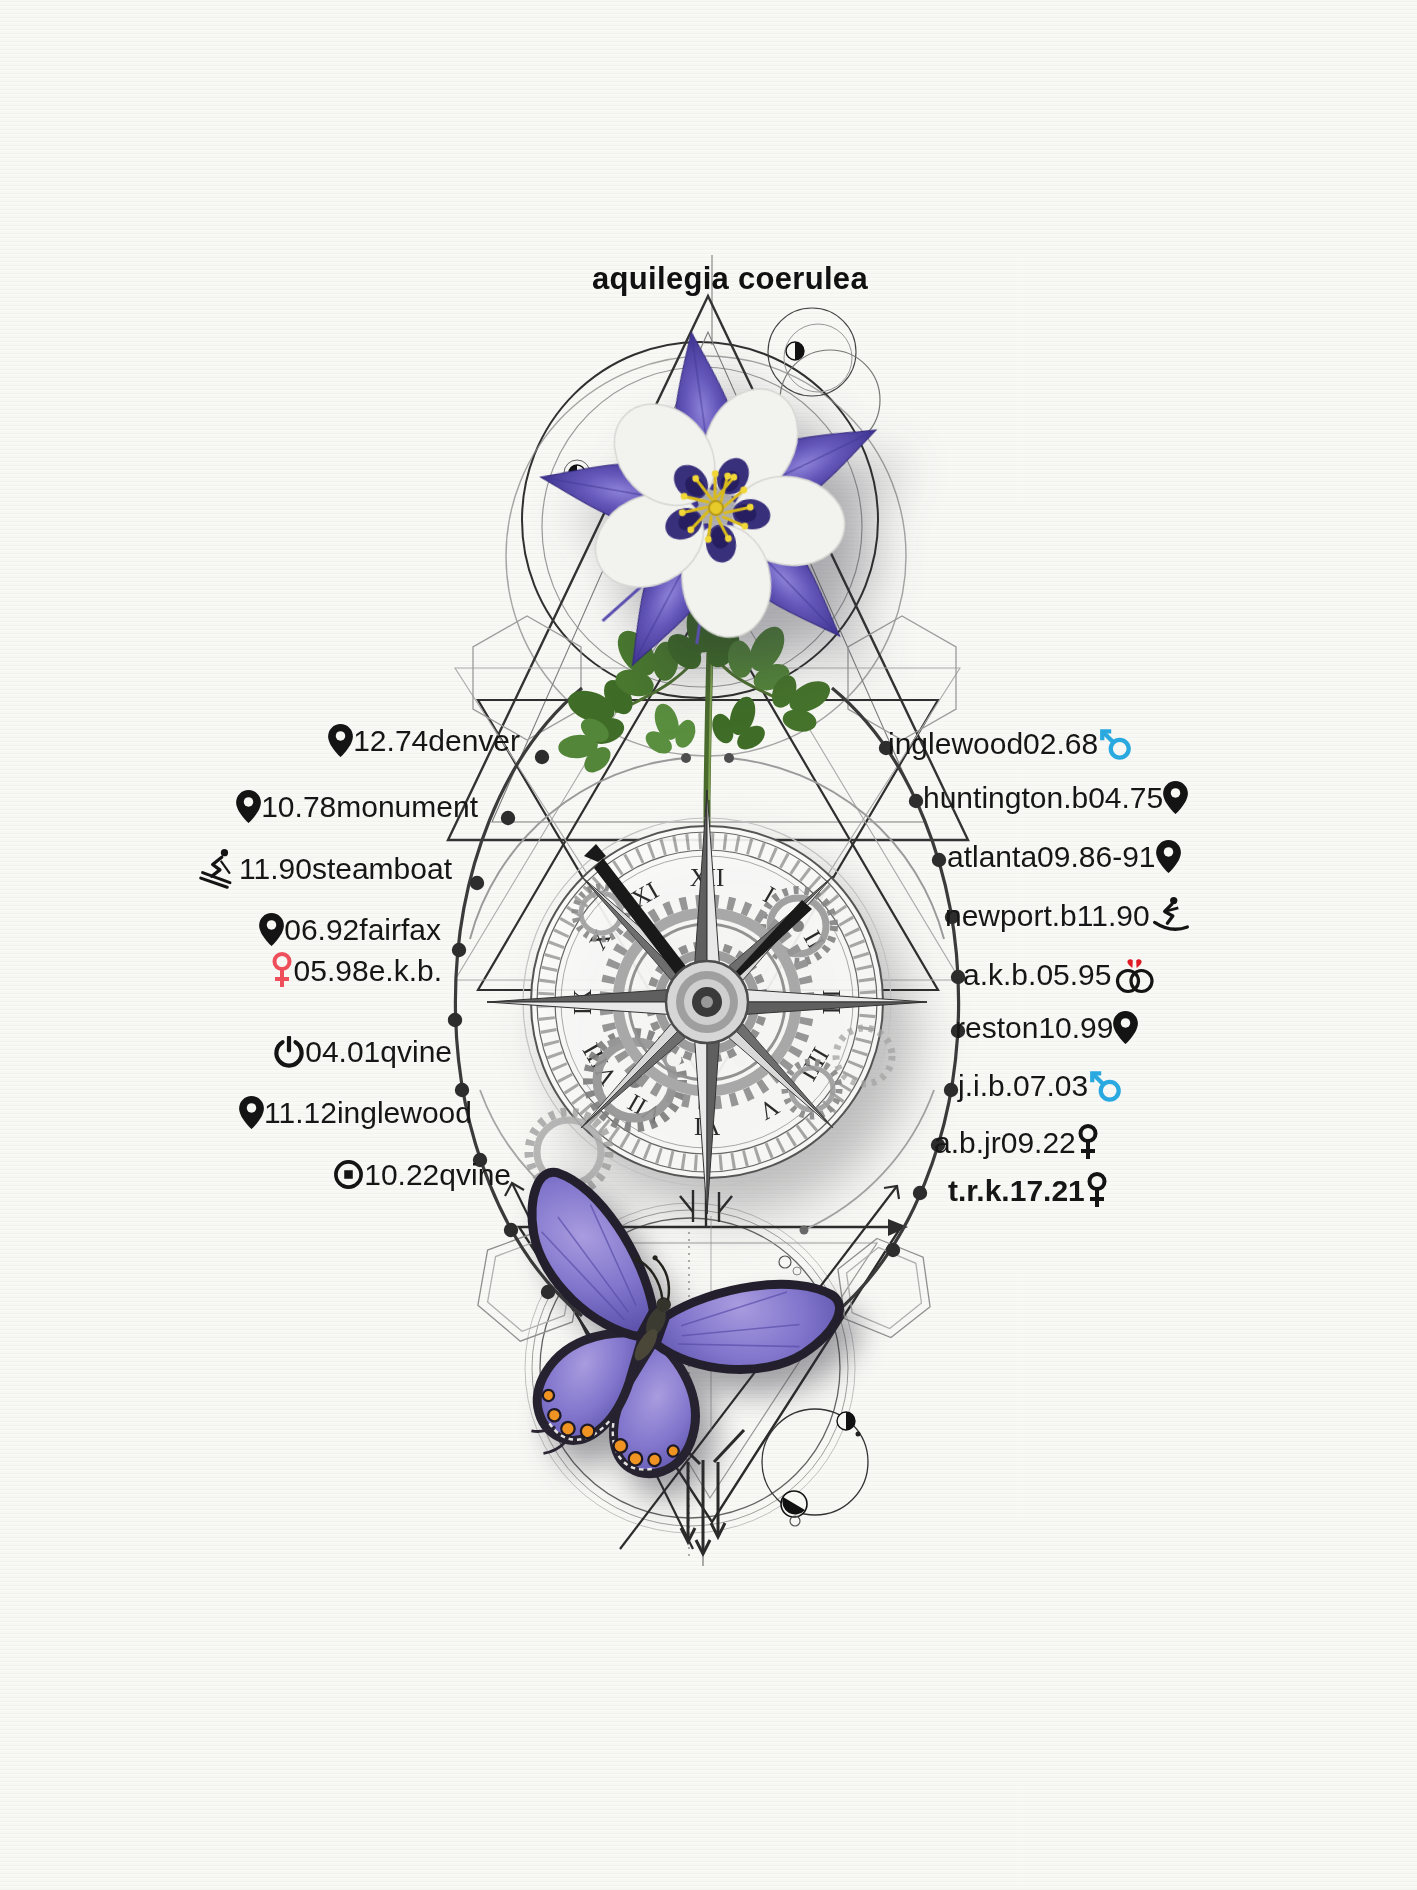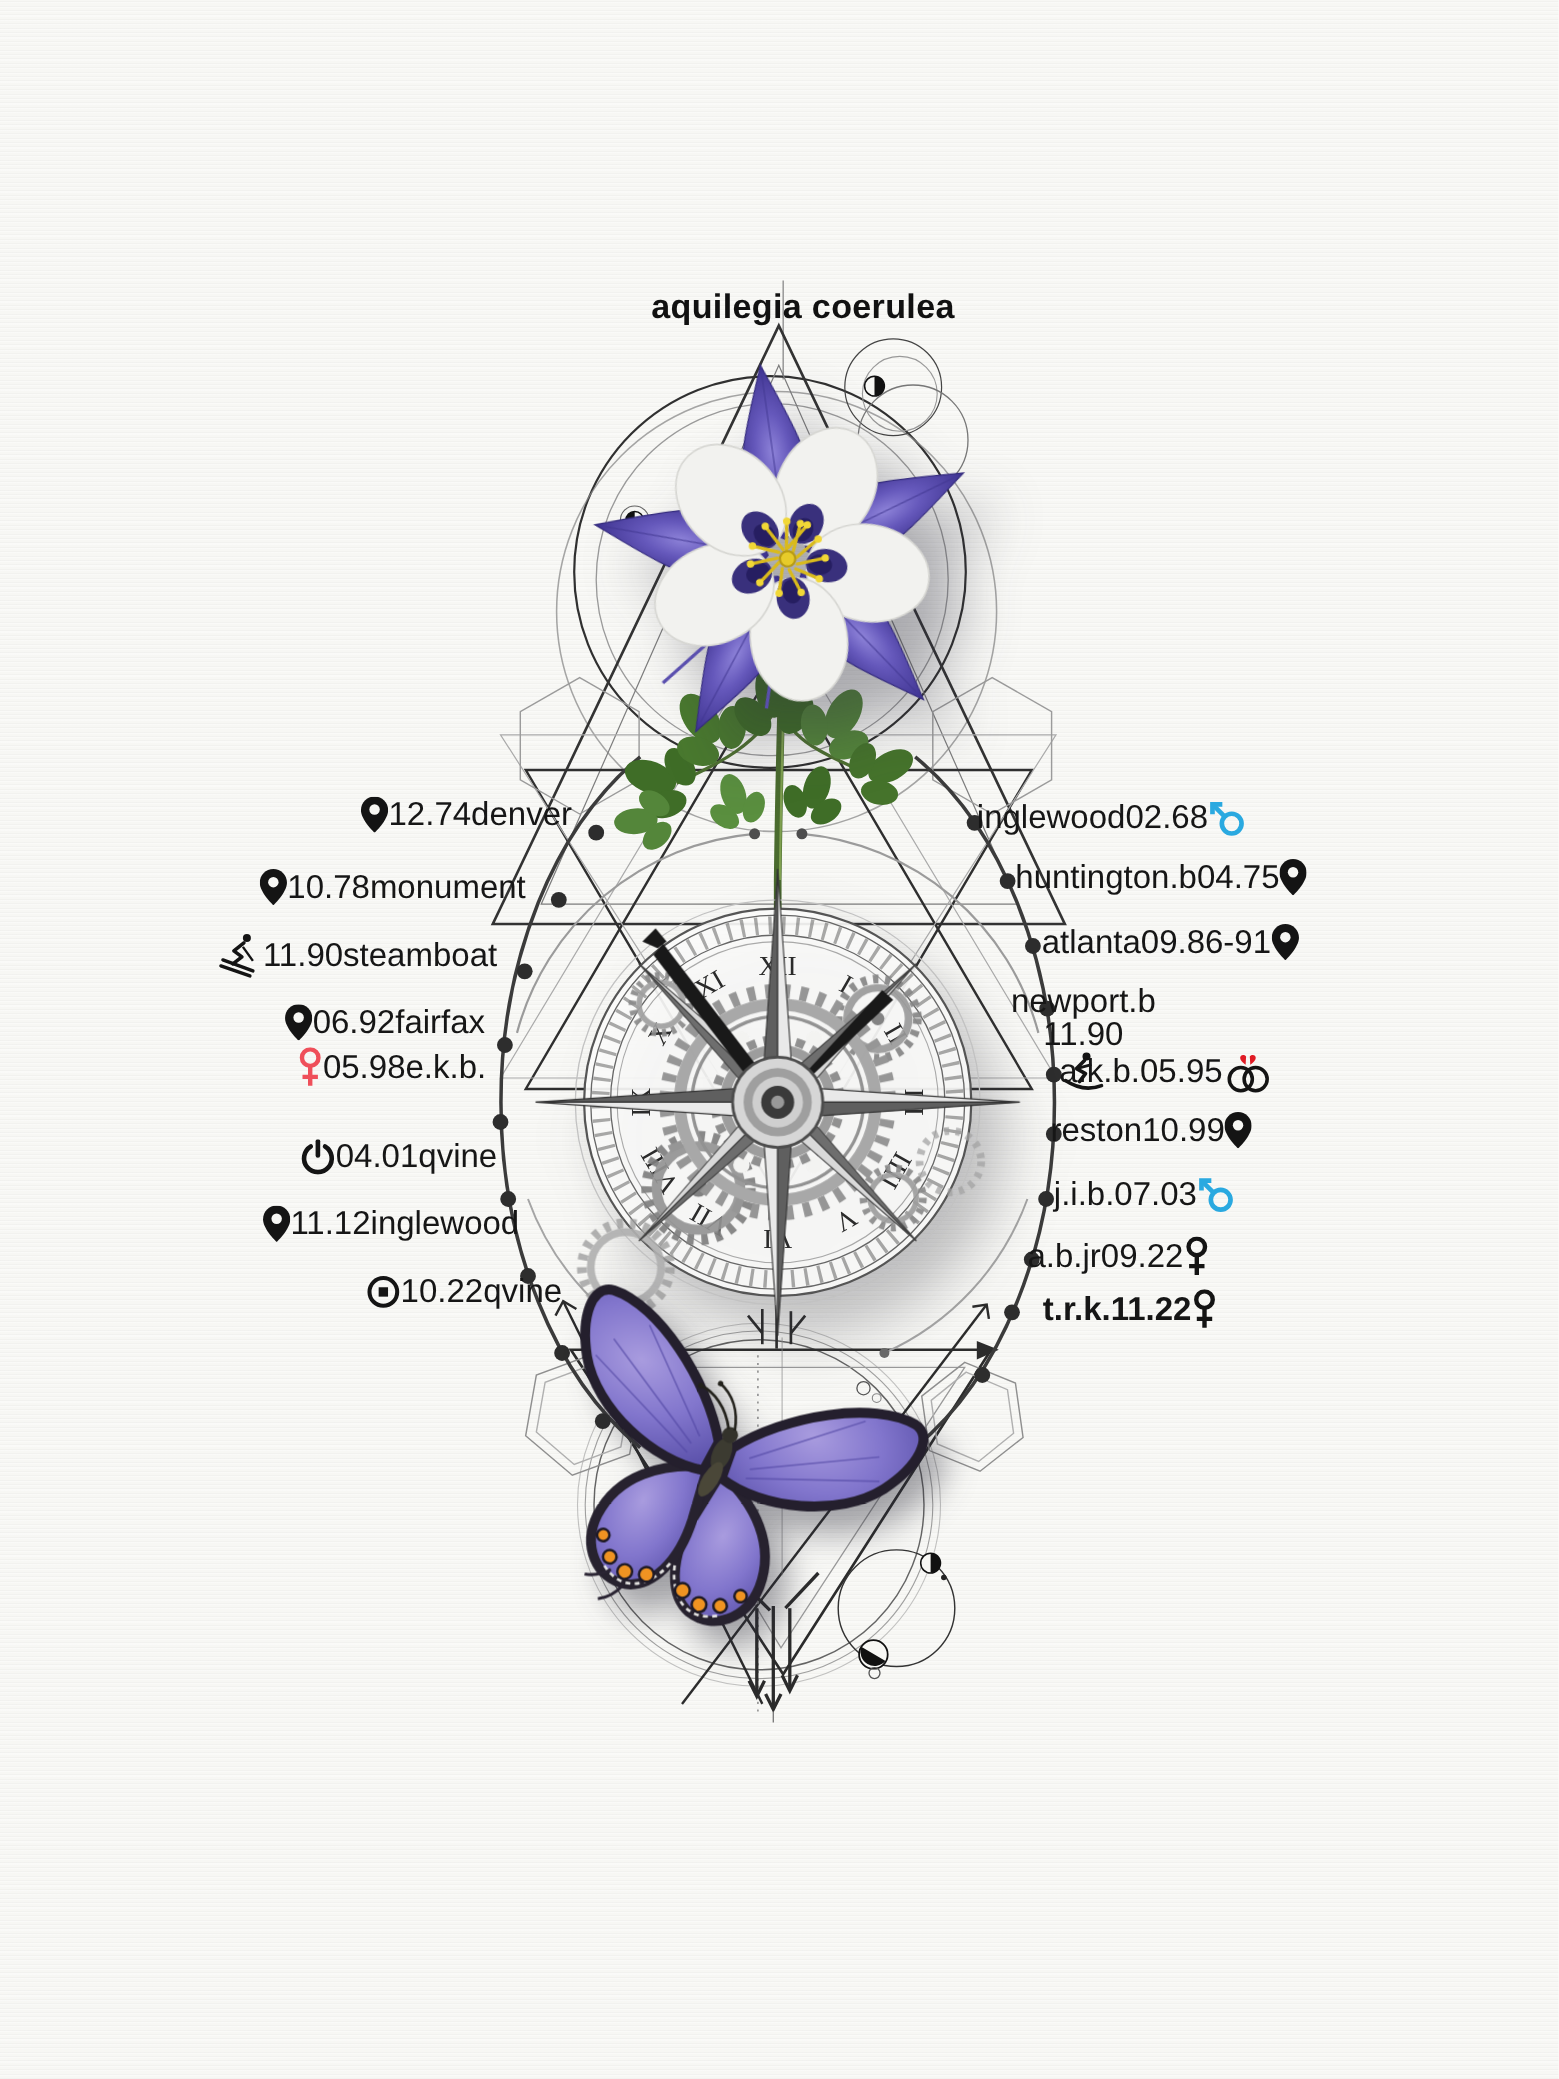--- a/index.html
+++ b/index.html
@@ -542,21 +542,21 @@
         <use href="#i-pin"></use>
       </svg>
 </div>
 <div class="row" style="top:840px; left:947px;">
   <span>atlanta</span>
   <span>09.86-91</span>
   <svg class="icn ink" width="25" height="33">
         <use href="#i-pin"></use>
       </svg>
 </div>
-<div class="row" style="top:896px; left:919px;flex-direction:column;">
+<div class="row" style="top:896px; left:945px;">
   <span>newport.b</span>
   <span>11.90</span>
   <svg class="icn ink" width="42" height="40">
         <use href="#i-snowboarder"></use>
       </svg>
 </div>
 <div class="row" style="top:956px; left:963px;">
   <span>a.k.b.</span>
   <span>05.95</span>
   <svg class="icn ink" width="48" height="38">
@@ -579,19 +579,19 @@
 </div>
 <div class="row" style="top:1124px; left:934px;">
   <span>a.b.jr</span>
   <span>09.22</span>
   <svg class="icn ink" width="24" height="37">
         <use href="#i-female"></use>
       </svg>
 </div>
 <div class="row" style="top:1172px; left:948px;font-weight:bold;">
   <span>t.r.k.</span>
-  <span>11.22</span>
+  <span>17.21</span>
   <svg class="icn ink" width="24" height="37">
         <use href="#i-female"></use>
       </svg>
 </div>
 
 </div>
 
 </body></html>

